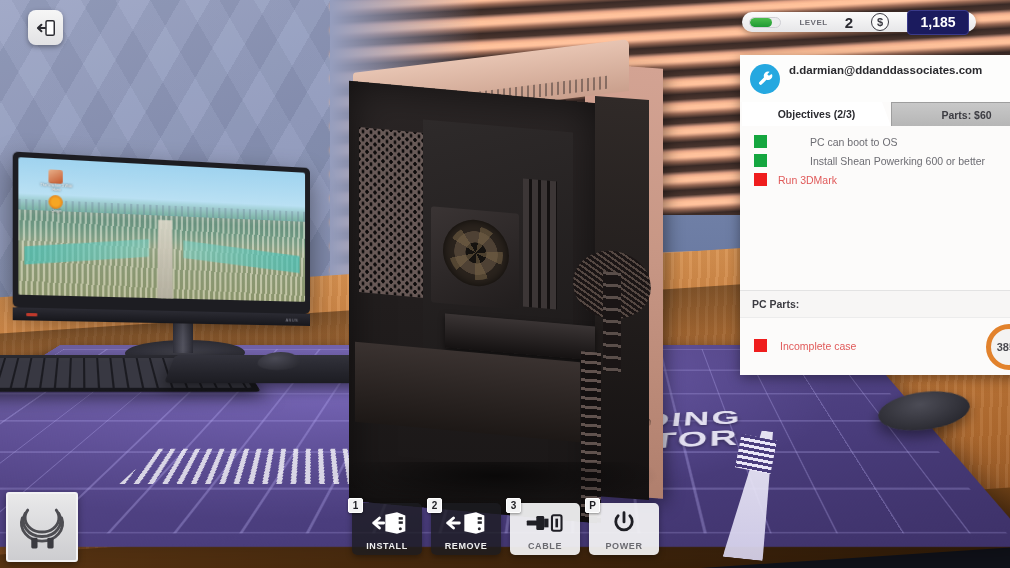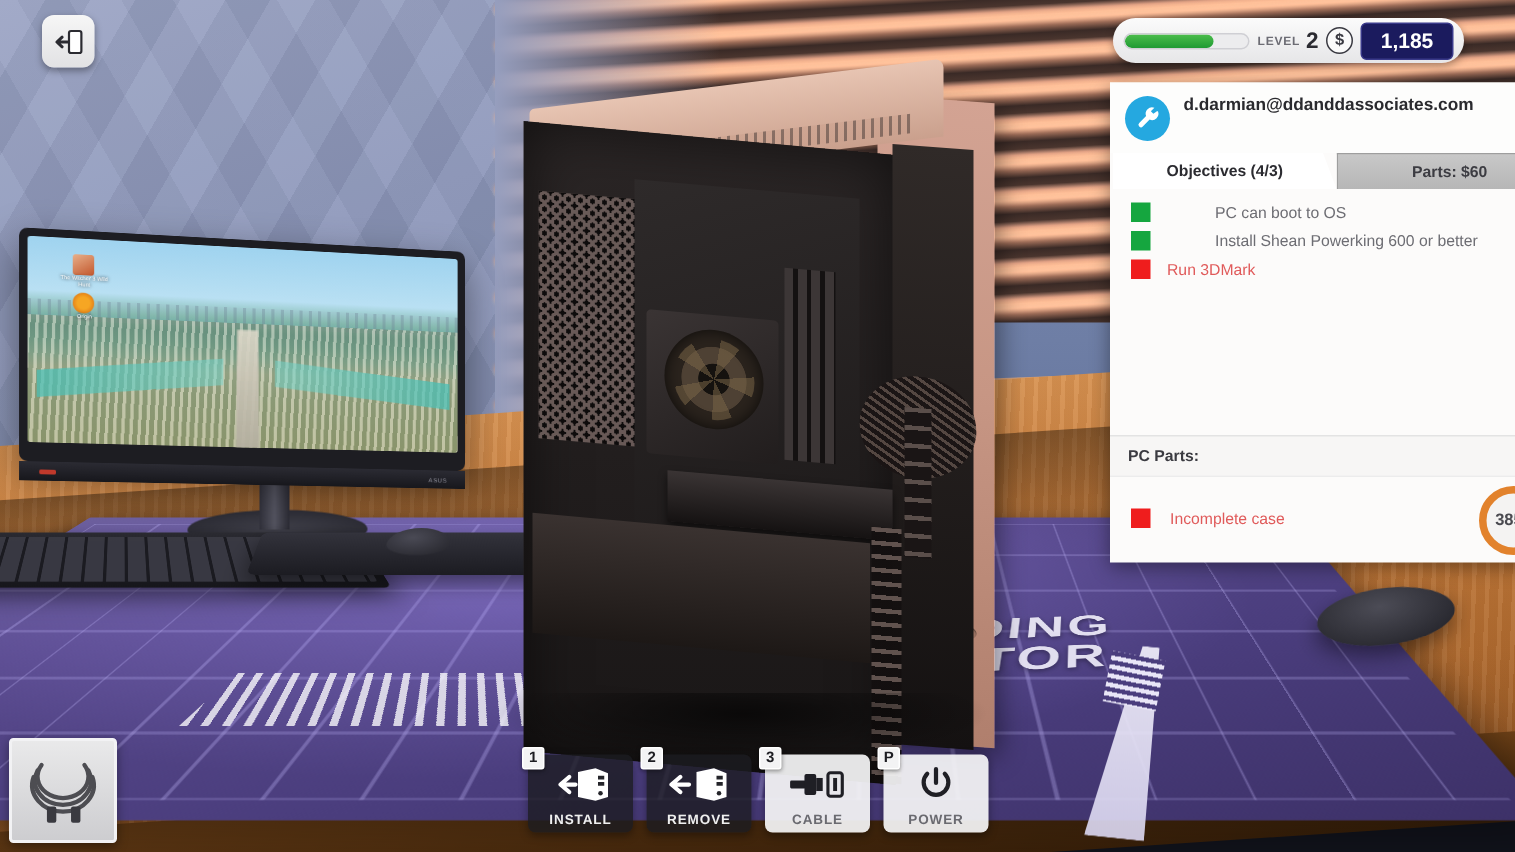--- a/index.html
+++ b/index.html
@@ -375,25 +375,25 @@
     position:absolute; left:28px; top:10px; width:35px; height:35px;
     background: linear-gradient(180deg,#f6f6f6,#e2e2e4);
     border-radius:8px;
     box-shadow: 0 2px 5px rgba(0,0,0,.35);
     display:flex; align-items:center; justify-content:center;
     cursor:pointer;
   }
 
   
   .level-wrap{
-    position:absolute; left:742px; top:12px; width:234px; height:30px;
+    position:absolute; left:742px; top:12px; width:234px; height:20px;
     background: linear-gradient(180deg,#fbfbfb,#e6e6e8);
     border-radius:15px;
     box-shadow: 0 2px 6px rgba(0,0,0,.35);
-    display:flex; align-items:center; padding:0 7px; gap:5px;
+    display:flex; align-items:center; padding:0 7px; gap:18px;
   }
   .xp-track{
     position:relative; flex:1; height:11px;
     background:#ececee; border-radius:6px;
     border:1px solid #cfcfd4;
     overflow:hidden;
   }
   .xp-fill{
     position:absolute; left:0; top:0; height:100%;
     background: linear-gradient(180deg,#4bbd4b,#1f9a33);
@@ -639,21 +639,21 @@
           <svg width="19" height="19" viewBox="0 0 24 24">
             <path d="M20.2 5.3a5.4 5.4 0 0 1-7 7L7.4 18.1a2.1 2.1 0 0 1-3-3l5.8-5.8a5.4 5.4 0 0 1 7-7l-3 3 2.1 2.1 3-2.1z" fill="#ffffff"></path>
           </svg>
         </span>
         <span>
           <div class="mail-from">d.darmian@ddanddassociates.com</div>
         </span>
       </div>
 
       <div class="tabs">
-        <div class="tab active">Objectives (4/3)</div>
+        <div class="tab active">Objectives (2/3)</div>
         <div class="tab inactive">Parts: $60</div>
       </div>
 
       <div class="obj-list">
         <div class="obj-row">
           <span class="obj-box done"></span>
           <span class="obj-txt done">PC can boot to OS</span>
         </div>
         <div class="obj-row">
           <span class="obj-box done"></span>

